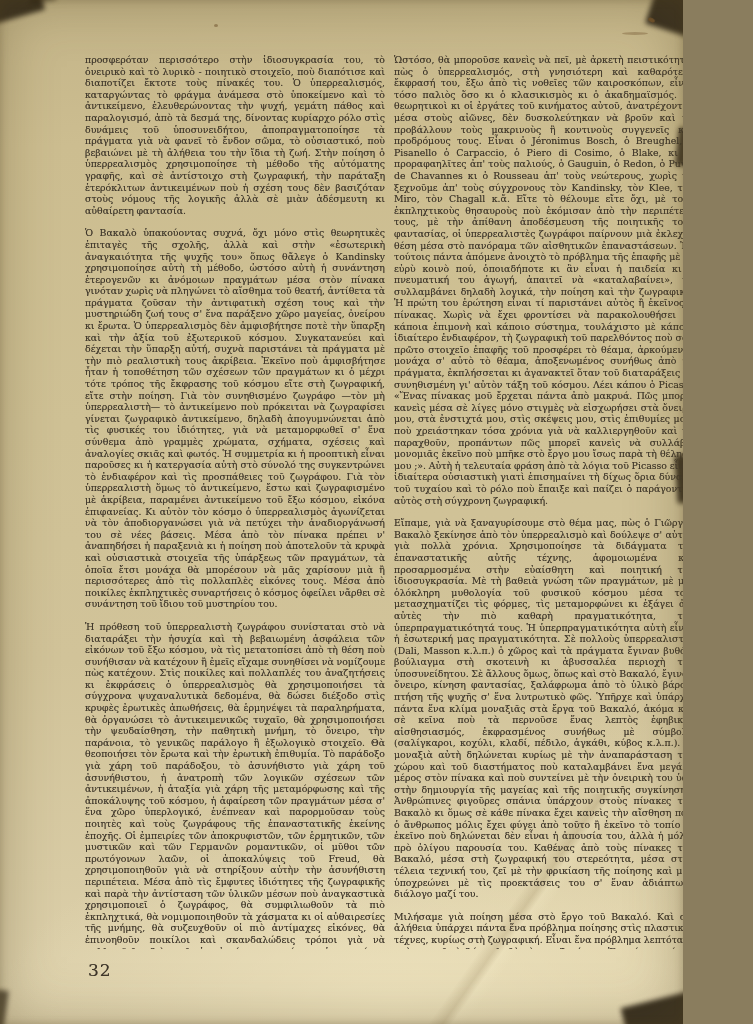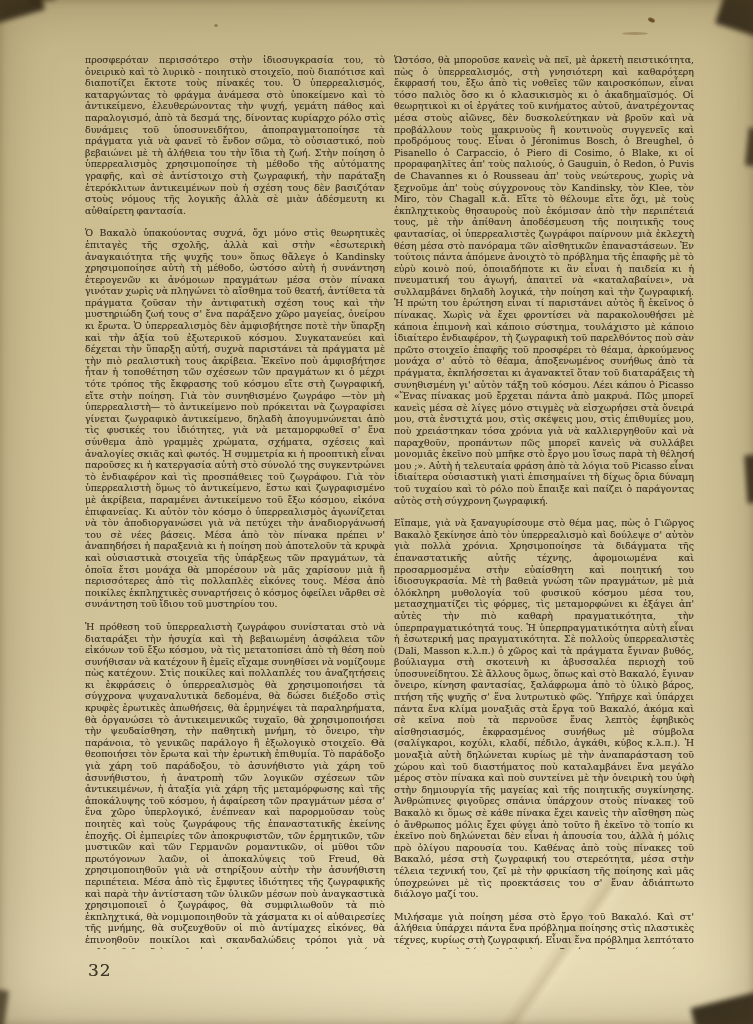--- a/index.html
+++ b/index.html
@@ -1,18 +1,18 @@
 <!DOCTYPE html>
 <html><head>
 <meta charset="utf-8">
 <style>
   html,body { margin:0; padding:0; background:#8a7d5e; }
   .page {
     position:relative;
-    width:753px; height:1024px;
+    width:683px; height:1024px;
     overflow:hidden;
     font-family:"DejaVu Serif","Liberation Serif",serif;
     background:
       radial-gradient(ellipse 620px 300px at 58% 99%, rgba(240,229,192,.85), rgba(240,229,192,0) 65%),
       radial-gradient(ellipse 500px 380px at 90% 92%, rgba(226,213,172,.55), rgba(226,213,172,0) 60%),
       linear-gradient(176deg, #c3b488 0%, #ccbd90 14%, #cfc195 40%, #d1c399 62%, #d8cba4 82%, #e0d4b0 100%);
   }
   .page::after {
     content:""; position:absolute; inset:0; pointer-events:none;
     box-shadow: inset 0 0 55px rgba(92,76,40,.38), inset 0 0 8px rgba(70,56,26,.30);

